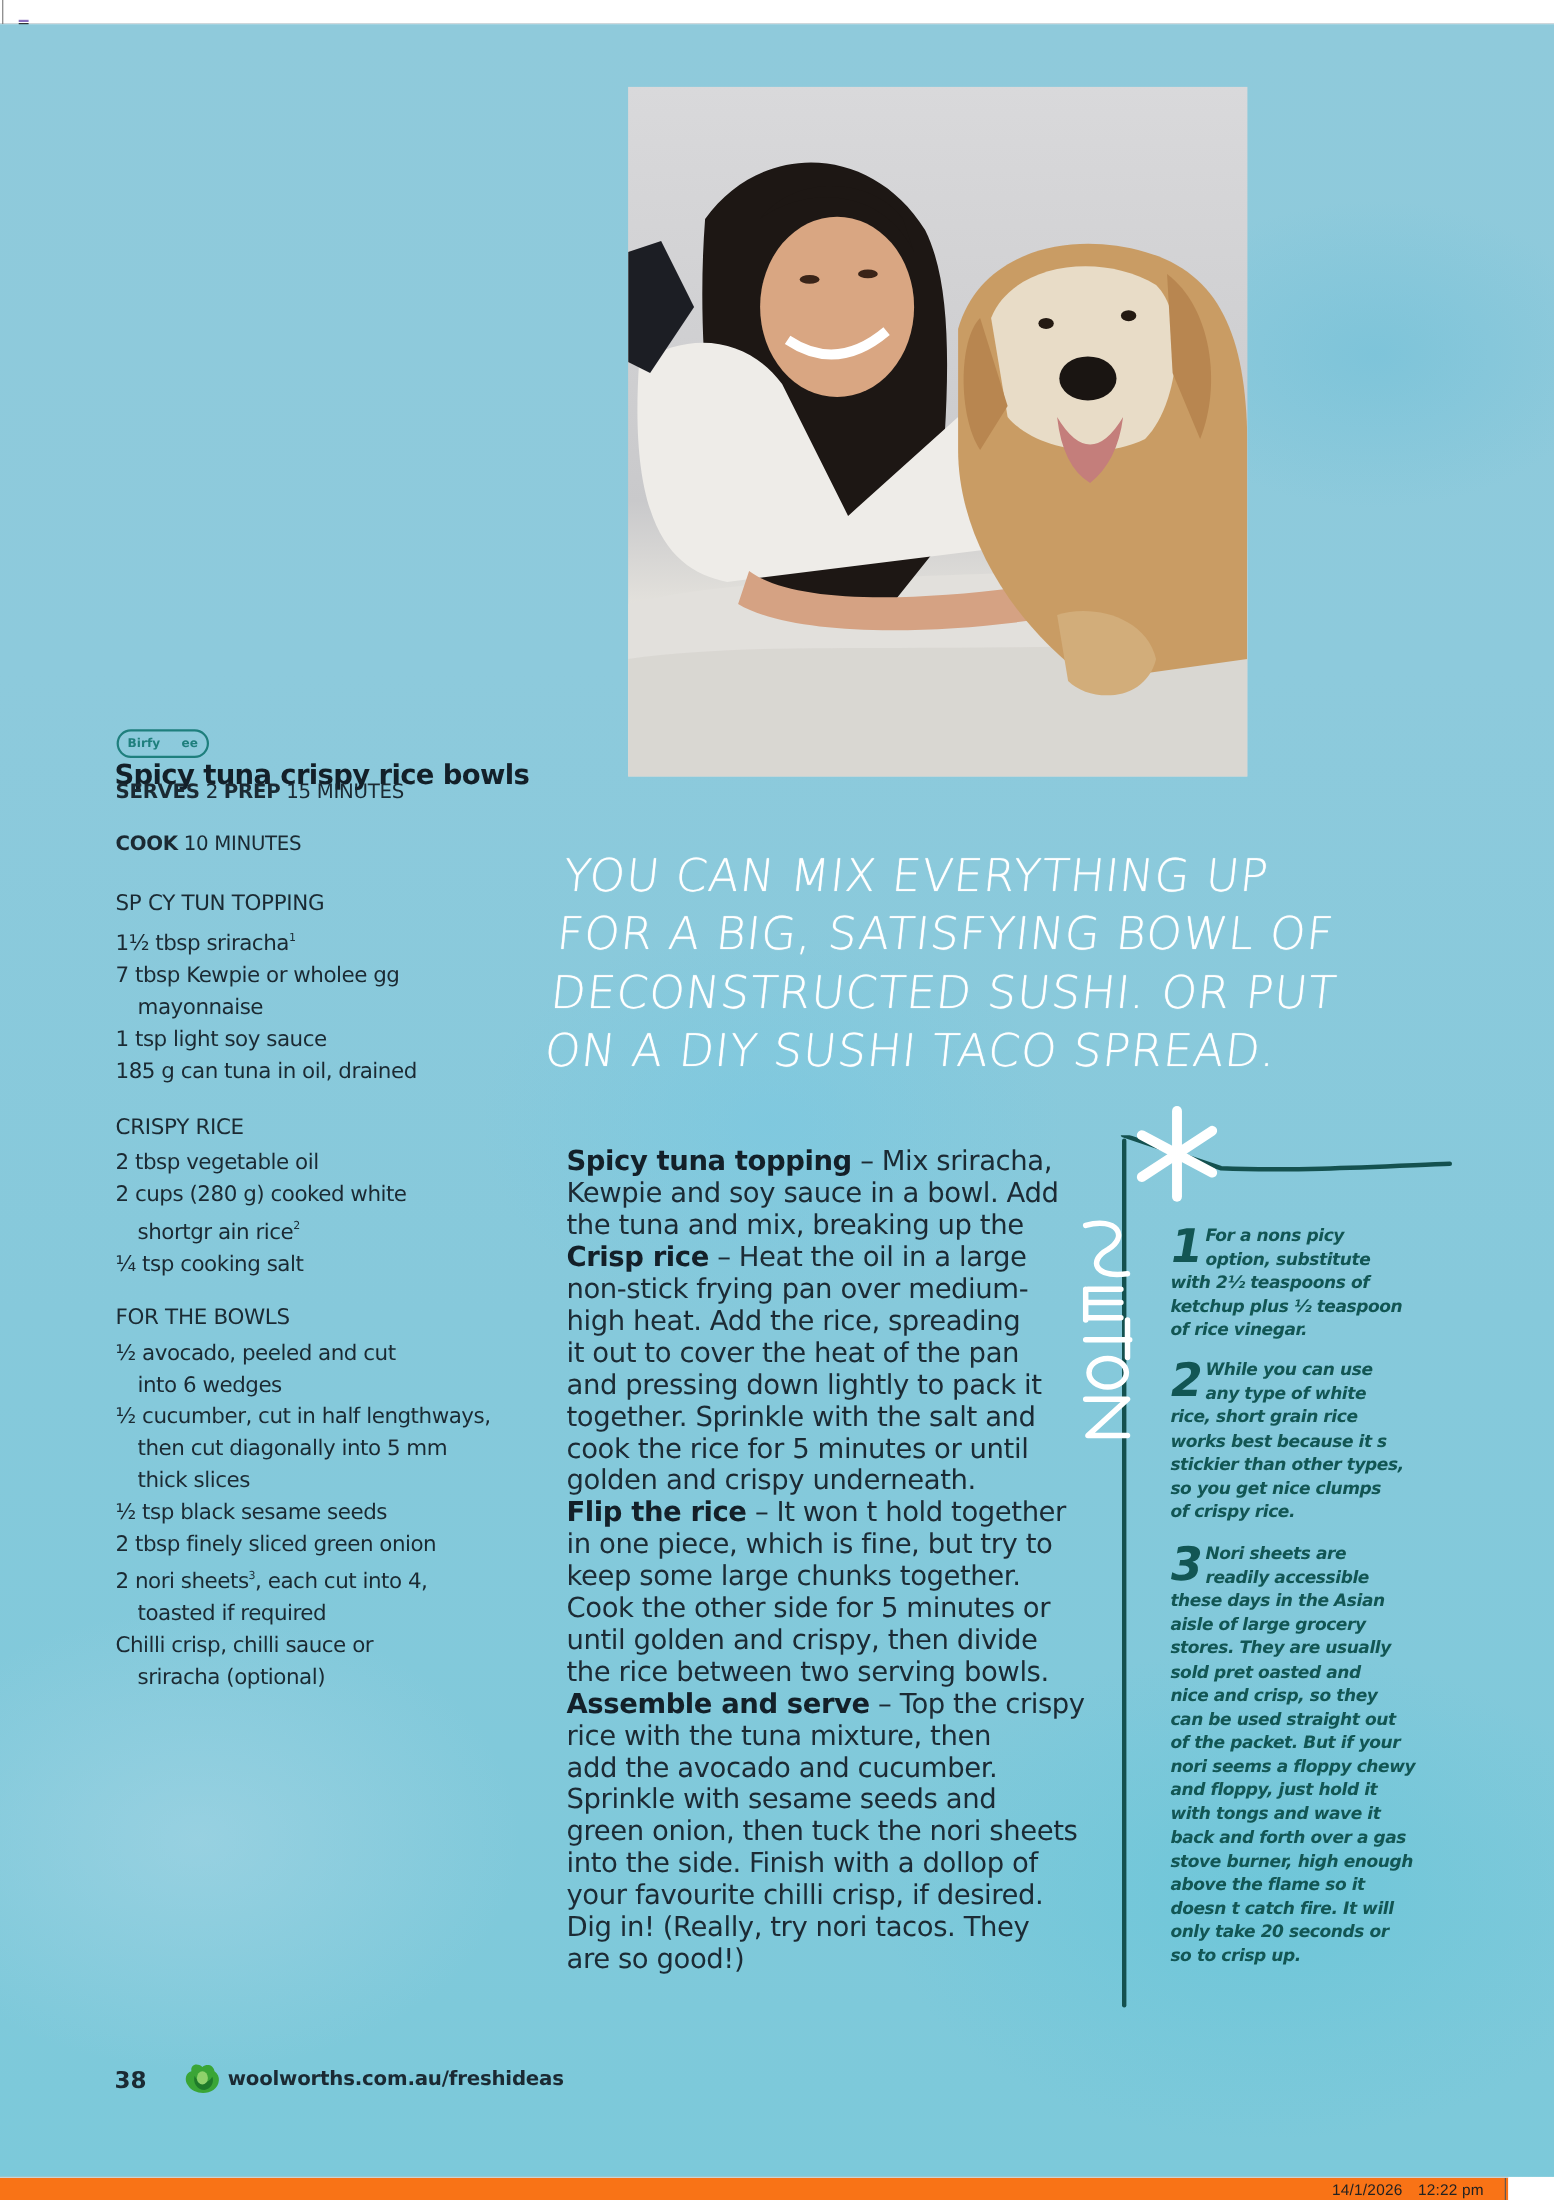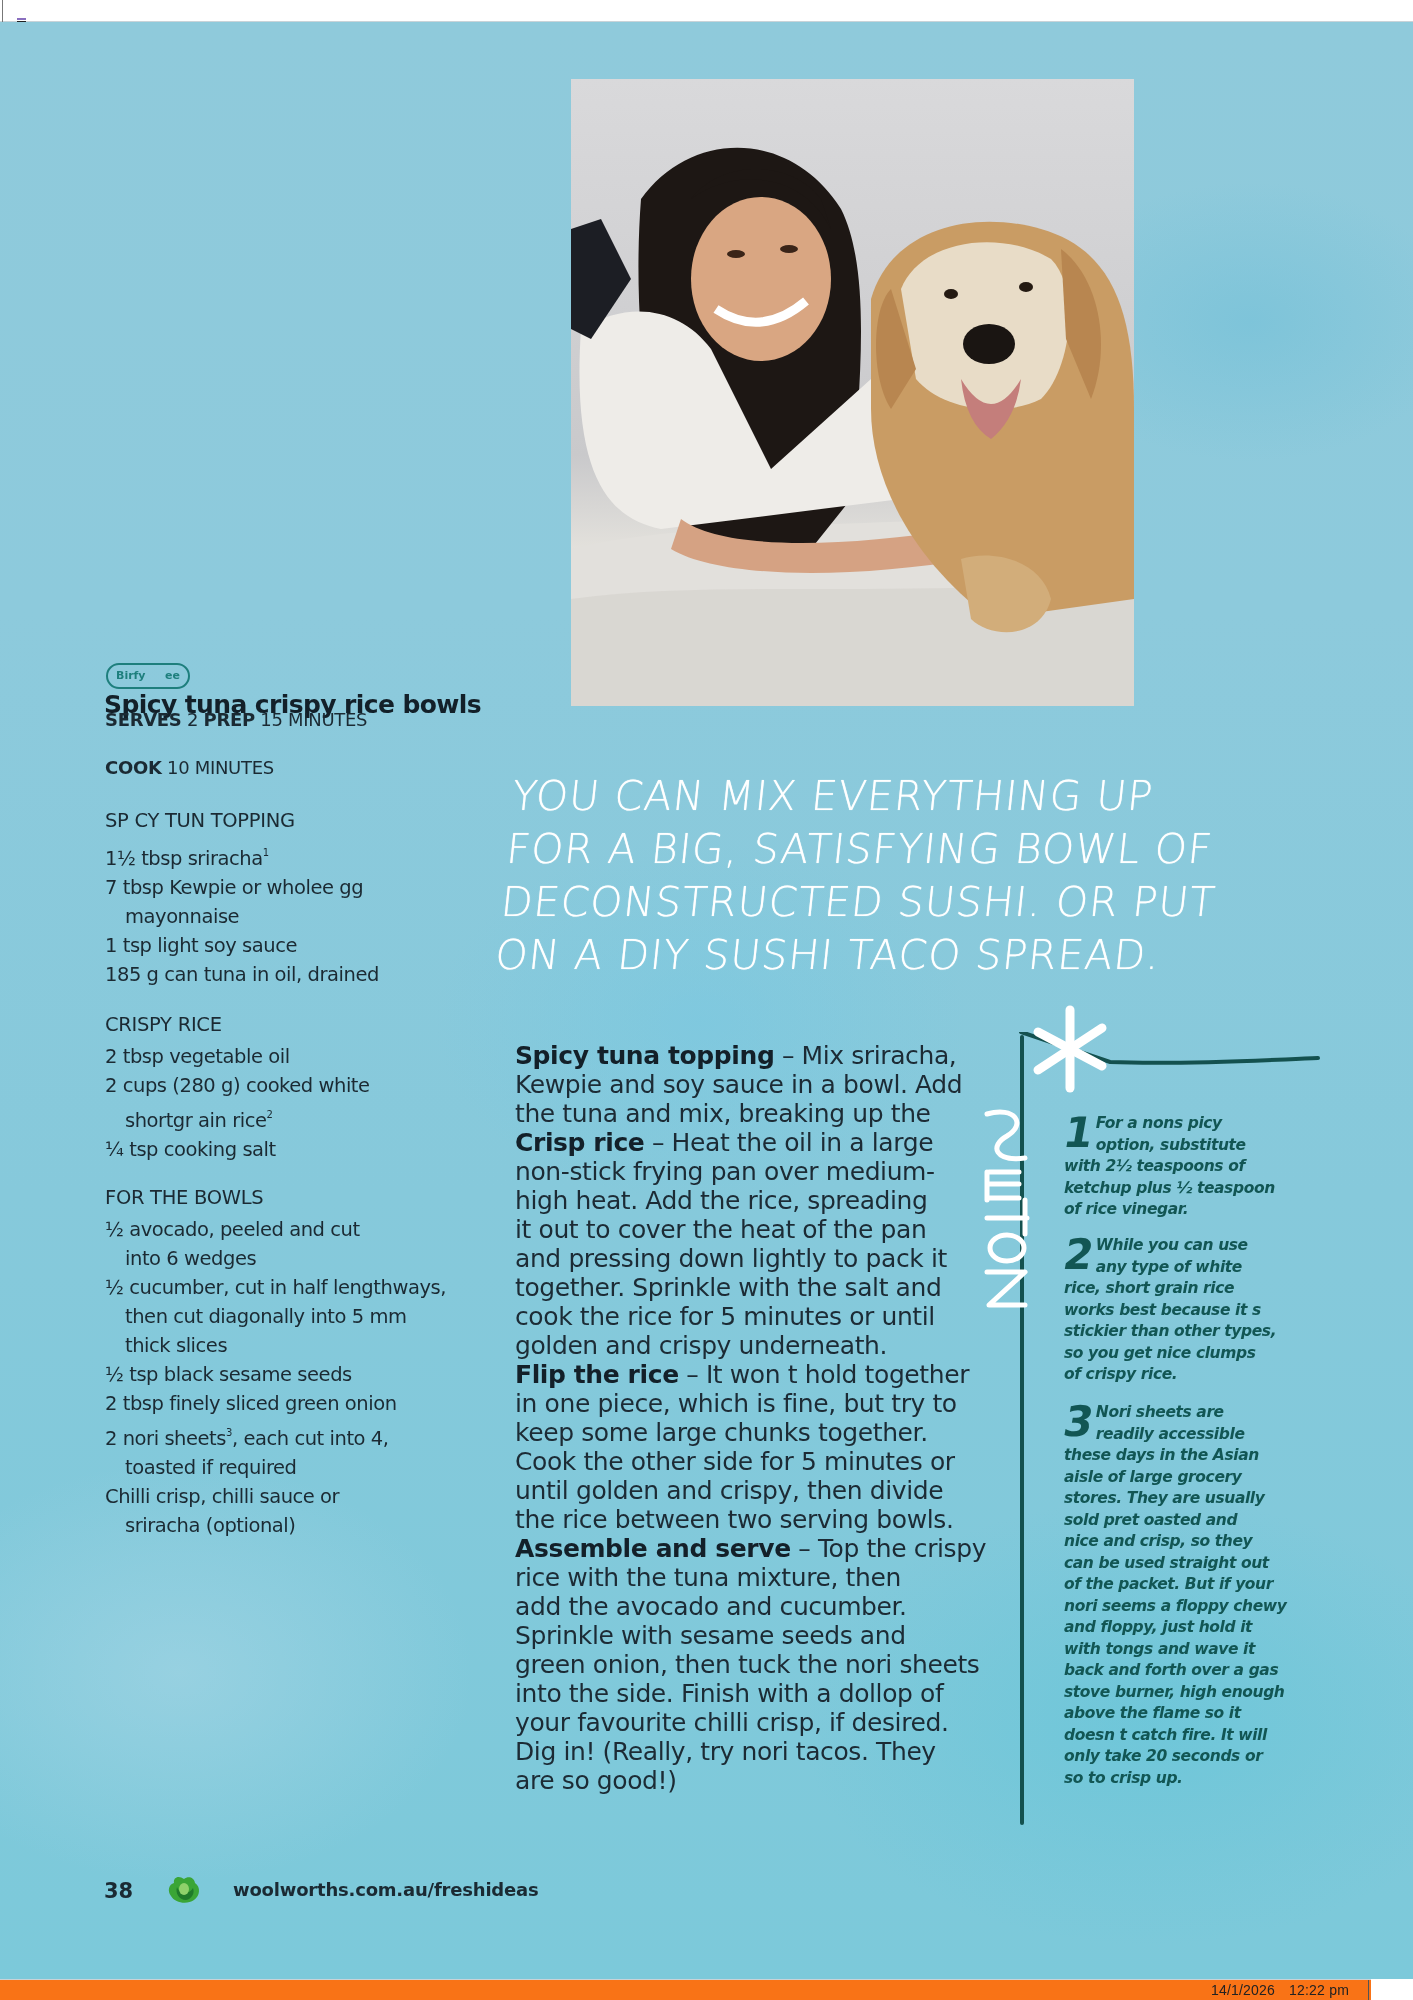--- a/index.html
+++ b/index.html
@@ -74,21 +74,21 @@
   .note .num { float: left; font-style: normal; font-weight: bold; font-size: 42px; line-height: 36px; margin-right: 3px; margin-top: 2px;
     color: #125654; transform: skewX(-10deg); }
   .note .line { display: block; white-space: nowrap; }
   .note1 { top: 1091px; }
   .note2 { top: 1213px; }
   .note3 { top: 1380px; }
 
   
   .page-num { position: absolute; left: 104px; top: 1857px; font-size: 21px; font-weight: bold; color: #1b2a33; }
   .footer-logo { position: absolute; left: 167px; top: 1853px; width: 34px; height: 30px; }
-  .footer-url { position: absolute; left: 207px; top: 1857px; font-size: 18px; font-weight: bold; color: #1b2a33; letter-spacing: -0.2px; margin-left: 26px; }
+  .footer-url { position: absolute; left: 207px; top: 1857px; font-size: 18px; font-weight: bold; color: #1b2a33; letter-spacing: -0.2px; }
 </style>
 </head>
 <body>
 
 <div class="top-bar">
   <div class="left-edge"></div>
   <div class="mini-icon">
     <span style="background:#8a6fbf"></span>
       <span style="background:#222"></span>
   </div>

